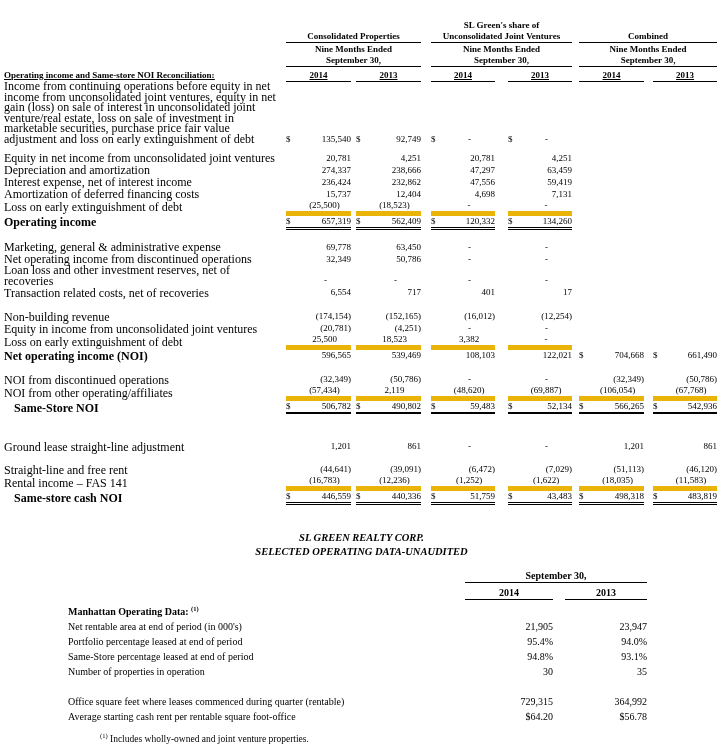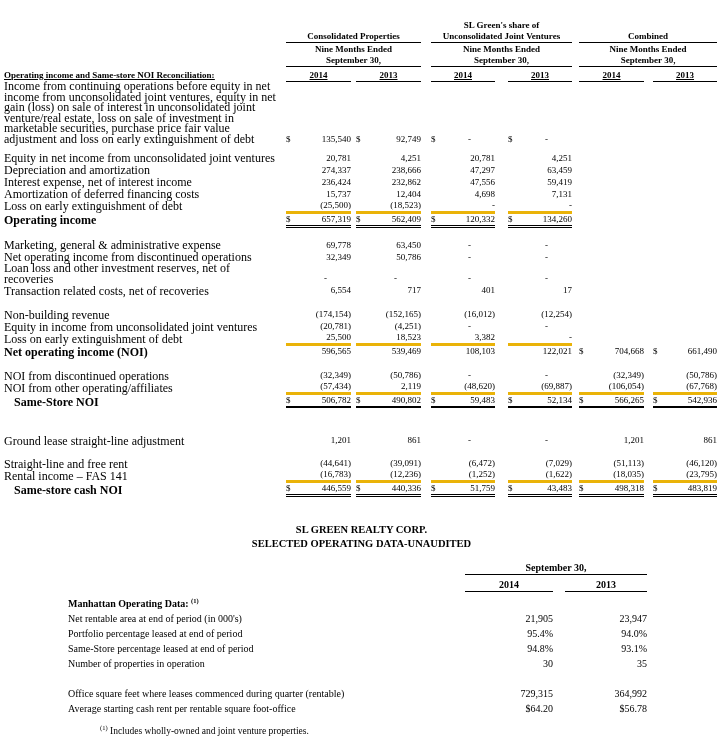--- a/index.html
+++ b/index.html
@@ -46,33 +46,34 @@
   }
   td.sechdr {
     font-weight: bold;
     text-decoration: underline;
     vertical-align: bottom;
     white-space: nowrap !important;
   }
   td.d { text-align: left; padding-left: 1px; }
   td.v { text-align: right; padding-right: 1px; }
   td.v.dash { padding-right: 24px; }
-  td.u1 { border-bottom: 3px solid #eab308; }
+  td.u1 { border-bottom: 5px solid #eab308; text-align: center; }
   td.u2 { border-bottom: 3px double #000; }
   td.u3 { border-bottom: 2px solid #000; }
   .b { font-weight: bold; }
   td.lab.ind { padding-left: 10px; }
   tr.blank td { border: none !important; }
   
   .title-block {
     margin-top: 26px;
     text-align: center;
     font-weight: bold;
     font-size: 10.5px;
     line-height: 14px;
+    font-style: italic;
   }
   
   table.bottom {
     border-collapse: collapse;
     table-layout: fixed;
     width: 579px;
     margin: 8px 0 0 68px;
   }
   table.bottom td {
     padding: 0;
@@ -602,21 +603,21 @@
           <td class="d u1"></td>
           <td class="v u1">(1,252)</td>
           <td></td>
           <td class="d u1"></td>
           <td class="v u1">(1,622)</td>
           <td></td>
           <td class="d u1"></td>
           <td class="v u1">(18,035)</td>
           <td></td>
           <td class="d u1"></td>
-          <td class="v u1">(23,795)</td>
+          <td class="v u1">(11,583)</td>
         </tr>
         <tr>
           <td class="lab b ind">Same-store cash NOI</td>
           <td class="d u2">$</td>
           <td class="v u2">446,559</td>
           <td></td>
           <td class="d u2">$</td>
           <td class="v u2">440,336</td>
           <td></td>
           <td class="d u2">$</td>

